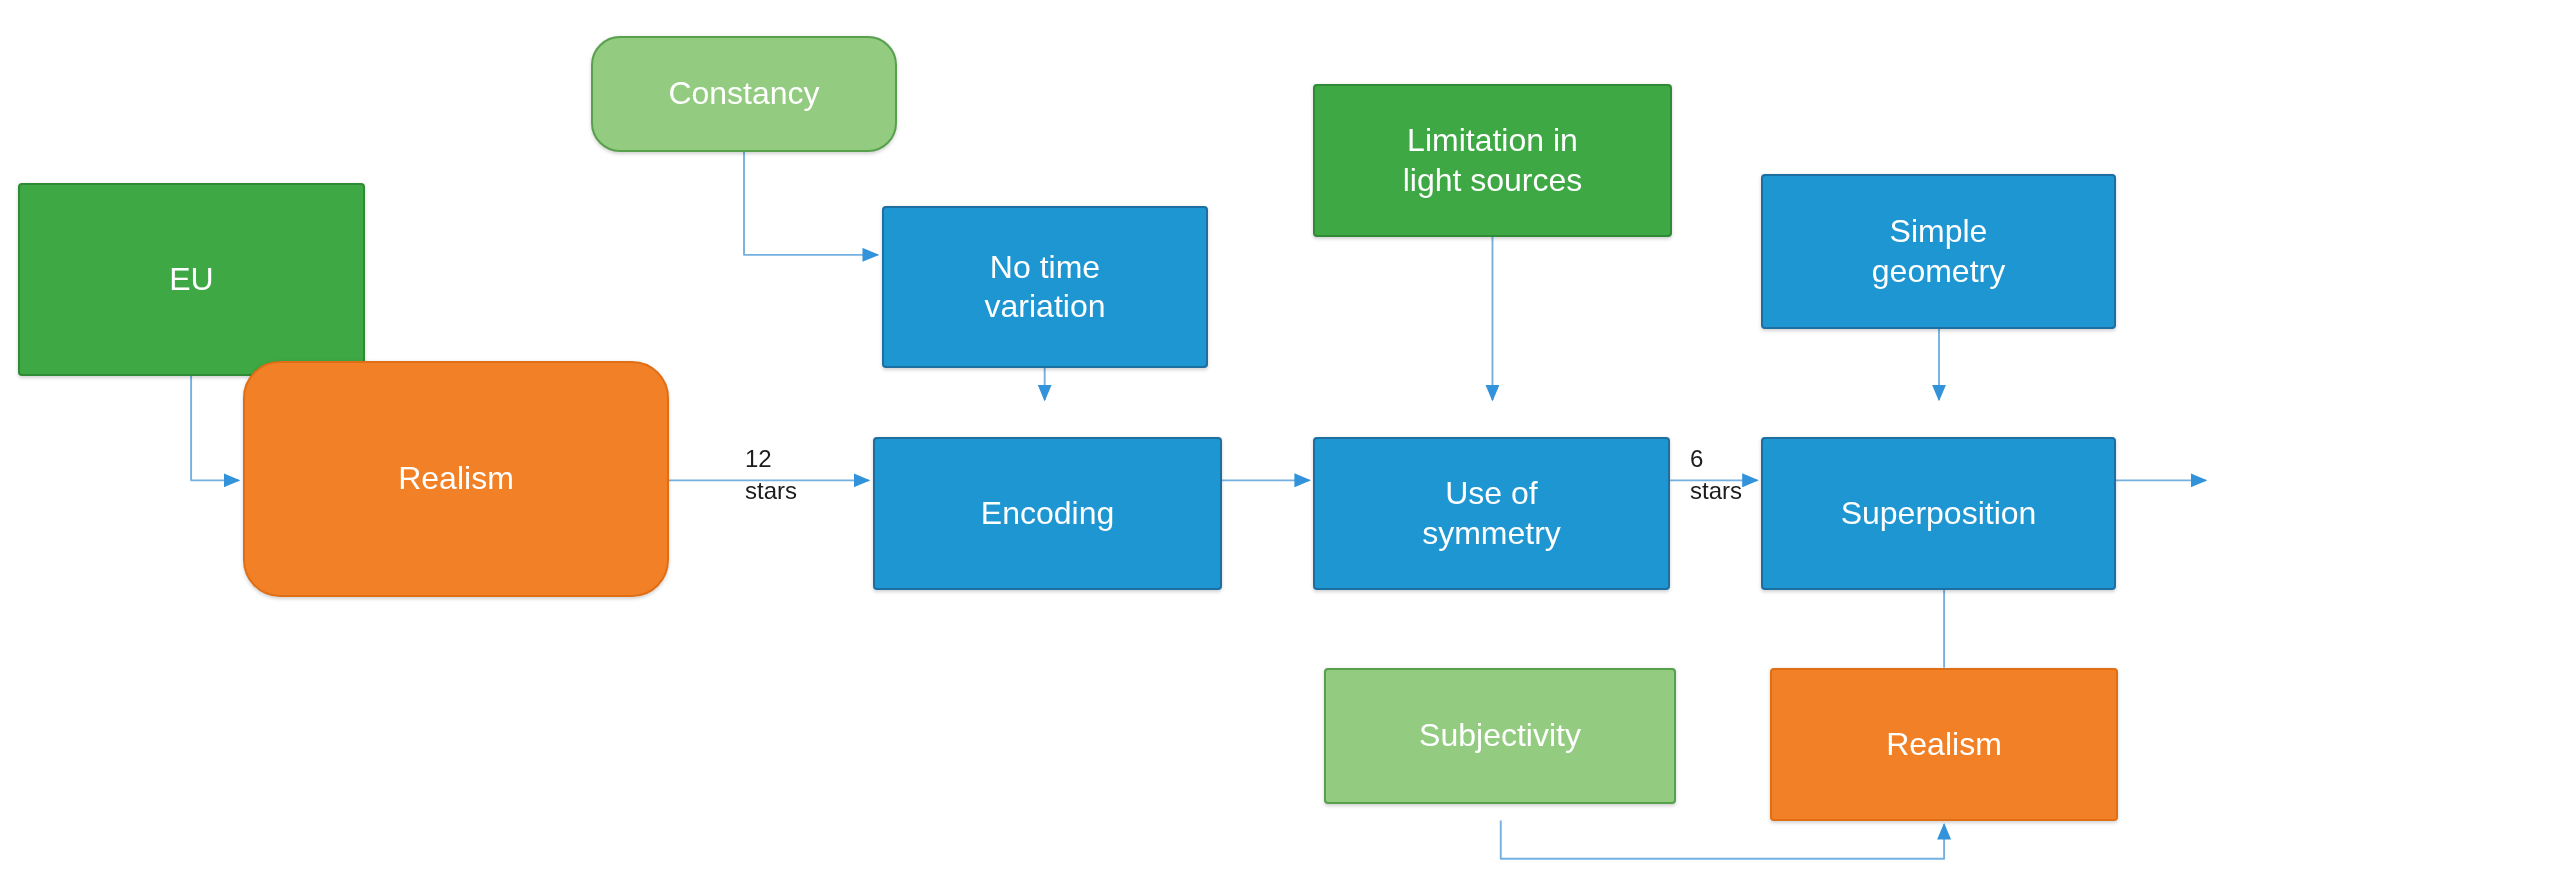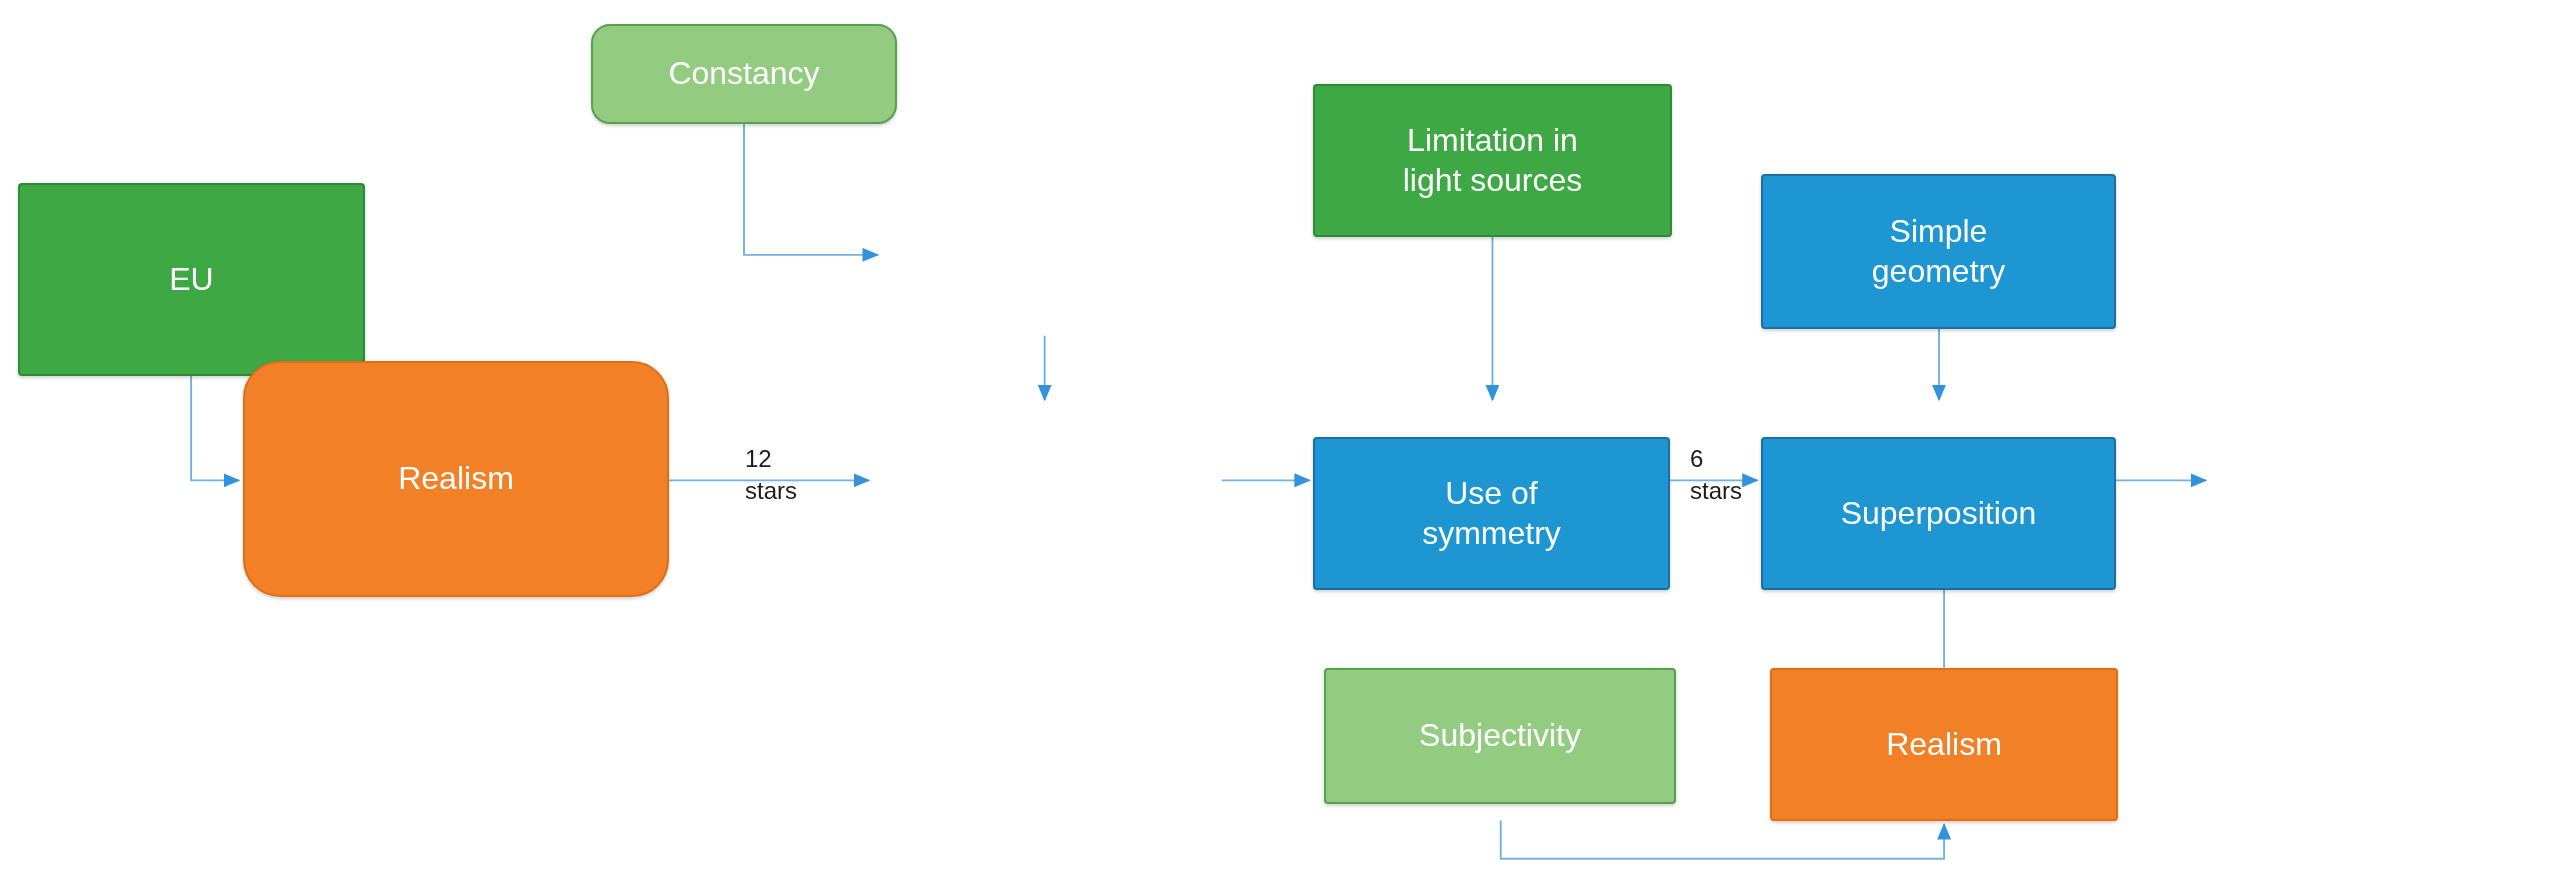--- a/index.html
+++ b/index.html
@@ -46,29 +46,36 @@
     <path class="edge" marker-end="url(#ah)" d="M 3044 465 L 3044 628"></path>
     <path class="edge" marker-end="url(#ah)" d="M 3322 754 L 3463 754"></path>
     <path class="edge" marker-end="url(#ah)" d="M 3052 1048 L 3052 880"></path>
     <path class="edge" marker-end="url(#ah)" d="M 2356 1288 L 2356 1348 L 3052 1348 L 3052 1294"></path>
   </svg>
 
   <div class="node green" style="left:18px;top:183px;width:347px;height:193px">
     <span>EU</span>
   </div>
 
-  <div class="node lightgreen" style="left:591px;top:24px;width:306px;height:100px;border-radius:19px">
+  <div class="node lightgreen" style="left:591px;top:36px;width:306px;height:116px;border-radius:29px">
     <span>Constancy</span>
   </div>
 
   <div class="node orange big" style="left:243px;top:361px;width:426px;height:236px">
     <span>Realism</span>
   </div>
 
+  <div class="node blue" style="left:882px;top:173px;width:326px;height:162px">
+    <span>No time
+variation</span>
+  </div>
 
+  <div class="node blue" style="left:873px;top:404px;width:349px;height:153px">
+    <span>Encoding</span>
+  </div>
 
   <div class="node green" style="left:1313px;top:84px;width:359px;height:153px">
     <span>Limitation in
 light sources</span>
   </div>
 
   <div class="node blue" style="left:1313px;top:404px;width:357px;height:153px">
     <span>Use of
 symmetry</span>
   </div>

